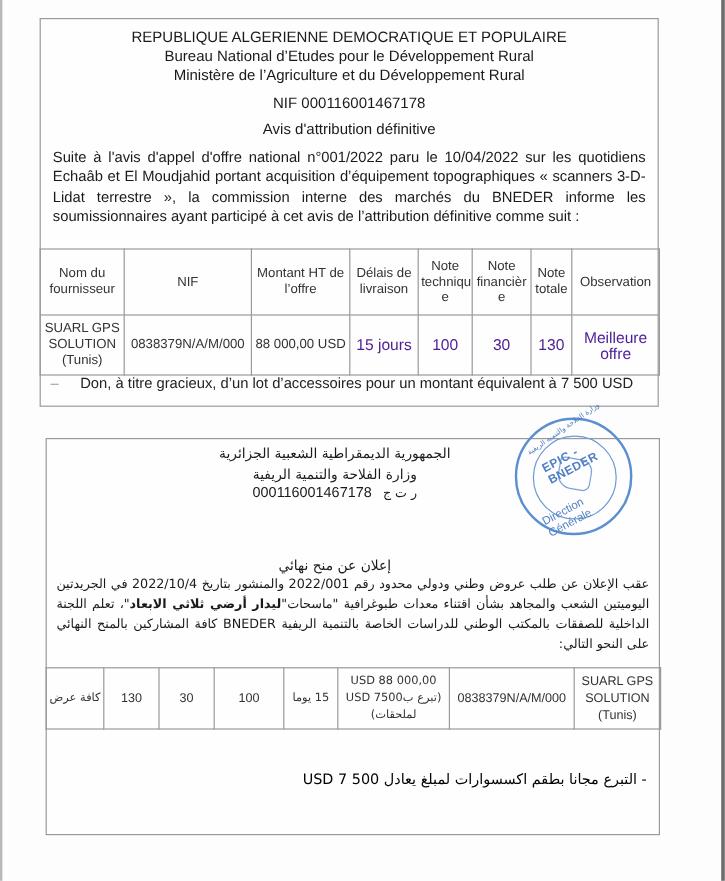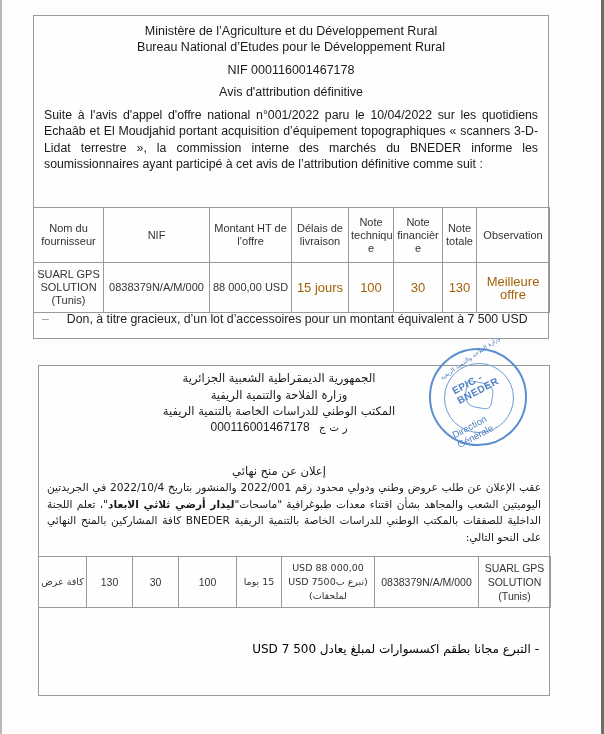--- a/index.html
+++ b/index.html
@@ -28,21 +28,21 @@
     }
 
     table { border-collapse: collapse; position: absolute; table-layout: fixed; }
     td, th {
       border: 1px solid #9a9a9a; text-align: center; vertical-align: middle;
       font-weight: normal; padding: 0 2px; box-sizing: border-box;
     }
     #fr-table { left: -1px; top: 191px; width: 516px; font-size: 11px; line-height: 13px; }
     #fr-table th { height: 55px; color: #333; }
     #fr-table td { height: 50px; color: #333; }
-    #fr-table td.big { font-size: 13px; color: #a16207; }
+    #fr-table td.big { font-size: 13px; color: #4c1d95; }
 
     .donation-fr {
       position: absolute; left: 8px; top: 296px; font-size: 12.3px; color: #222;
     }
     .donation-fr .dash { color: #999; margin-right: 18px; }
 
     
     .ar-hdr { font-family: "DejaVu Sans", sans-serif; font-size: 11.5px; line-height: 16.5px; direction: rtl; }
     .ar-head-block { position: absolute; left: 100px; top: 4px; width: 280px; text-align: center; }
     .ar-nif { direction: rtl; font-size: 12px; }
@@ -79,22 +79,23 @@
     }
   </style>
 </head>
 <body>
 
 <div class="edge-left"></div>
 <div class="edge-right"></div>
 
 <div class="box" id="fr-box">
   <div class="center" style="margin-top:7px;">
+    <div class="hdr-line">REPUBLIQUE ALGERIENNE DEMOCRATIQUE ET POPULAIRE</div>
+    <div class="hdr-line">Bureau National d’Etudes pour le Développement Rural</div>
     <div class="hdr-line">Ministère de l’Agriculture et du Développement Rural</div>
-    <div class="hdr-line">Bureau National d’Etudes pour le Développement Rural</div>
     <div class="nif">NIF 000116001467178</div>
     <div class="title-fr">Avis d'attribution définitive</div>
   </div>
   <div class="para-fr">Suite à l'avis d'appel d'offre national n°001/2022 paru le 10/04/2022 sur les quotidiens Echaâb et El Moudjahid portant acquisition d’équipement topographiques « scanners 3-D-Lidat terrestre », la commission interne des marchés du BNEDER informe les soumissionnaires ayant participé à cet avis de l’attribution définitive comme suit :</div>
 
   <table id="fr-table">
     <colgroup>
       <col style="width:70px">
         <col style="width:106px">
         <col style="width:82px">
@@ -130,21 +131,20 @@
 
   <div class="donation-fr">
     <span class="dash">–</span><span>Don, à titre gracieux, d’un lot d’accessoires pour un montant équivalent à 7 500 USD</span>
   </div>
 </div>
 
 <div class="box" id="ar-box">
   <div class="ar-head-block">
     <div class="ar-hdr">الجمهورية الديمقراطية الشعبية الجزائرية</div>
     <div class="ar-hdr">وزارة الفلاحة والتنمية الريفية</div>
-    <div class="ar-hdr">المكتب الوطني للدراسات الخاصة بالتنمية الريفية</div>
     <div class="ar-nif">
       <span style="font-family:'DejaVu Sans',sans-serif;font-size:10.5px;">ر ت ج</span>
       <span style="margin-right:6px;">000116001467178</span>
     </div>
   </div>
 
   <div class="stamp">
     <div class="inner"></div>
     <div class="shape"></div>
     <div class="t3">وزارة الفلاحة والتنمية الريفية</div>

